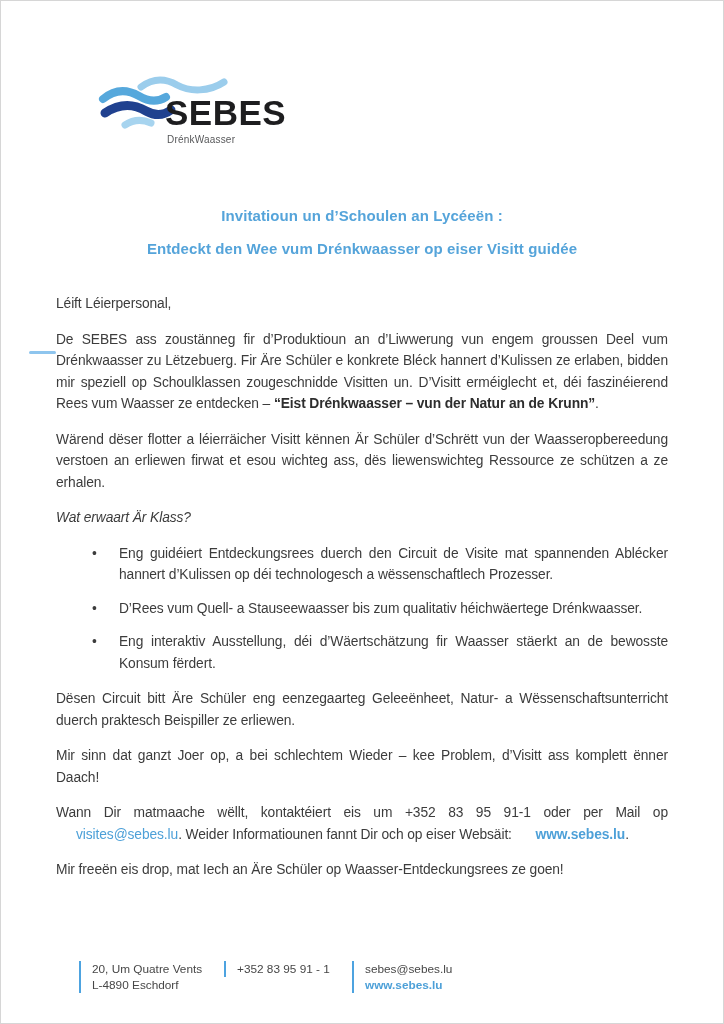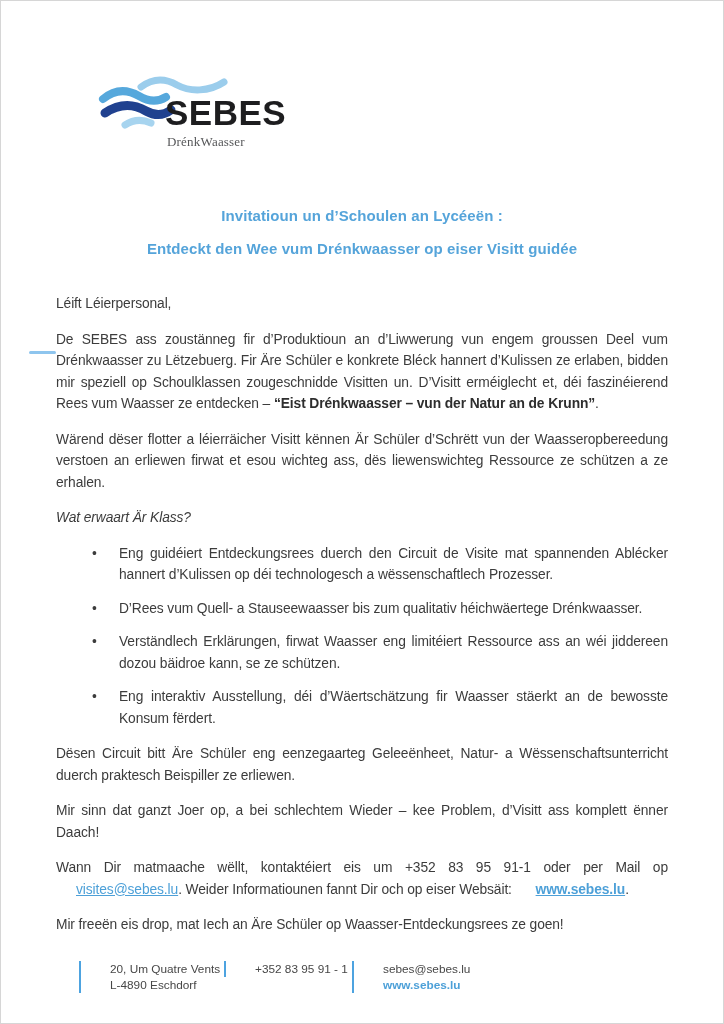--- a/index.html
+++ b/index.html
@@ -17,55 +17,55 @@
   
   .fold-mark{
     position:absolute;left:28px;top:350px;
     width:27px;height:3px;background:#8ec5ee;border-radius:2px;
   }
   
   .logo{position:absolute;left:96px;top:72px;width:220px;height:84px;}
   .logo svg{position:absolute;left:0;top:2px;}
   .logo-text{position:absolute;left:68px;top:22px;}
   .brand{font-size:35px;font-weight:bold;color:#1d1d1f;letter-spacing:0.5px;line-height:1;}
-  .tagline{font-size:13px;color:#57585a;margin-top:4px;margin-left:2px;letter-spacing:0.2px;font-family:Liberation Serif, serif;}
+  .tagline{font-size:10px;color:#57585a;margin-top:4px;margin-left:2px;letter-spacing:0.2px;}
   
   .title{
     margin:0;padding:198px 40px 0;
     text-align:center;
     font-size:15px;font-weight:bold;color:#55a4da;
     line-height:33px;letter-spacing:0.1px;
   }
   .title span{display:block;}
   
   .content{
     padding:28px 55px 0;
     font-size:13.8px;line-height:21.5px;
     text-align:justify;letter-spacing:-0.1px;
   }
   .content p{margin:0 0 14px;}
   .salutation{text-align:left;}
   .question{font-style:italic;text-align:left;margin:16px 0 15px;}
   .bullets{list-style:none;margin:0 0 14px;padding:0;}
   .bullets li{position:relative;padding-left:63px;margin-bottom:12px;}
   .bullets li::before{content:"\2022";position:absolute;left:36px;top:0;color:#3c3c3c;}
-  .link{color:#4da0d8;text-decoration:underline;cursor:pointer;margin-left:20px;}
+  .link{color:#4da0d8;cursor:pointer;margin-left:20px;}
   .link-bold{font-weight:bold;}
   strong{color:#2e2e2e;}
   
   .footer{
     position:absolute;left:0;right:0;bottom:30px;
     display:flex;align-items:flex-start;
     padding-left:78px;
     font-size:11.8px;line-height:16px;color:#474747;
   }
   .footer-col{
     box-sizing:border-box;
     border-left:2px solid #4da3e0;
-    padding-left:29px;
+    padding-left:11px;
   }
   .footer-col.c1{width:145px;}
   .footer-col.c2{width:128px;}
   .footer .site{color:#4da0d8;font-weight:bold;cursor:pointer;}
 </style>
 </head>
 <body>
 
 <div class="page">
 
@@ -95,21 +95,20 @@
 
     <p><span>De SEBES ass zoustänneg fir d’Produktioun an d’Liwwerung vun engem groussen Deel vum Drénkwaasser zu Lëtzebuerg. Fir Äre Schüler e konkrete Bléck hannert d’Kulissen ze erlaben, bidden mir speziell op Schoulklassen zougeschnidde Visitten un. D’Visitt erméiglecht et, déi faszinéierend Rees vum Waasser ze entdecken – </span><strong>“Eist Drénkwaasser – vun der Natur an de Krunn”</strong><span>.</span></p>
 
     <p>Wärend dëser flotter a léierräicher Visitt kënnen Är Schüler d’Schrëtt vun der Waasseropbereedung verstoen an erliewen firwat et esou wichteg ass, dës liewenswichteg Ressource ze schützen a ze erhalen.</p>
 
     <p class="question">Wat erwaart Är Klass?</p>
 
     <ul class="bullets">
       <li>Eng guidéiert Entdeckungsrees duerch den Circuit de Visite mat spannenden Ablécker hannert d’Kulissen op déi technologesch a wëssenschaftlech Prozesser.</li>
       <li>D’Rees vum Quell- a Stauseewaasser bis zum qualitativ héichwäertege Drénkwaasser.</li>
-      <li>Verständlech Erklärungen, firwat Waasser eng limitéiert Ressource ass an wéi jiddereen dozou bäidroe kann, se ze schützen.</li>
       <li>Eng interaktiv Ausstellung, déi d’Wäertschätzung fir Waasser stäerkt an de bewosste Konsum fërdert.</li>
     </ul>
 
     <p>Dësen Circuit bitt Äre Schüler eng eenzegaarteg Geleeënheet, Natur- a Wëssenschaftsunterricht duerch praktesch Beispiller ze erliewen.</p>
 
     <p>Mir sinn dat ganzt Joer op, a bei schlechtem Wieder – kee Problem, d’Visitt ass komplett ënner Daach!</p>
 
     <p><span>Wann Dir matmaache wëllt, kontaktéiert eis um +352 83 95 91-1 oder per Mail op </span><a class="link">visites@sebes.lu</a><span>. Weider Informatiounen fannt Dir och op eiser Websäit: </span><a class="link link-bold">www.sebes.lu</a><span>.</span></p>
 
     <p>Mir freeën eis drop, mat Iech an Äre Schüler op Waasser-Entdeckungsrees ze goen!</p>

